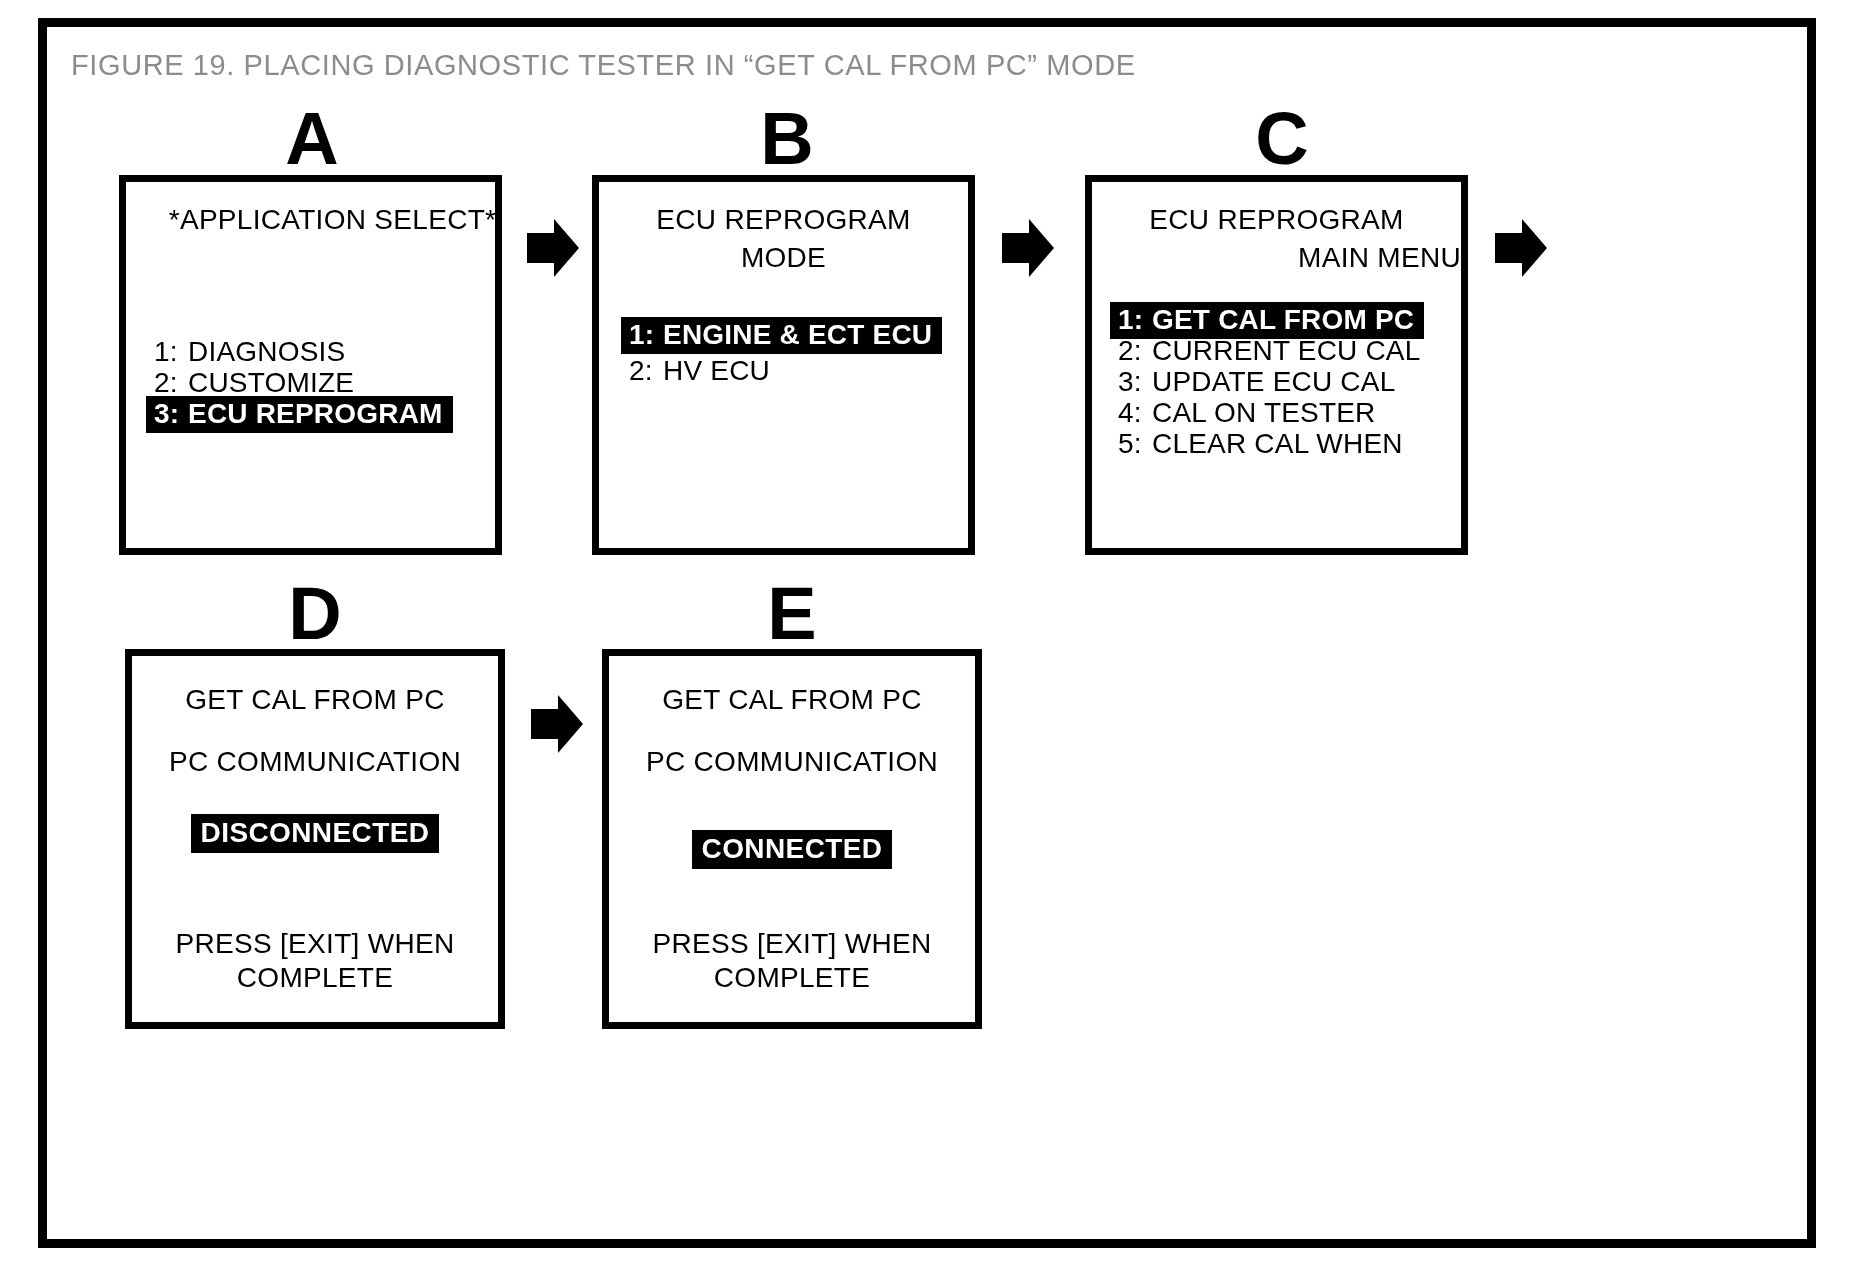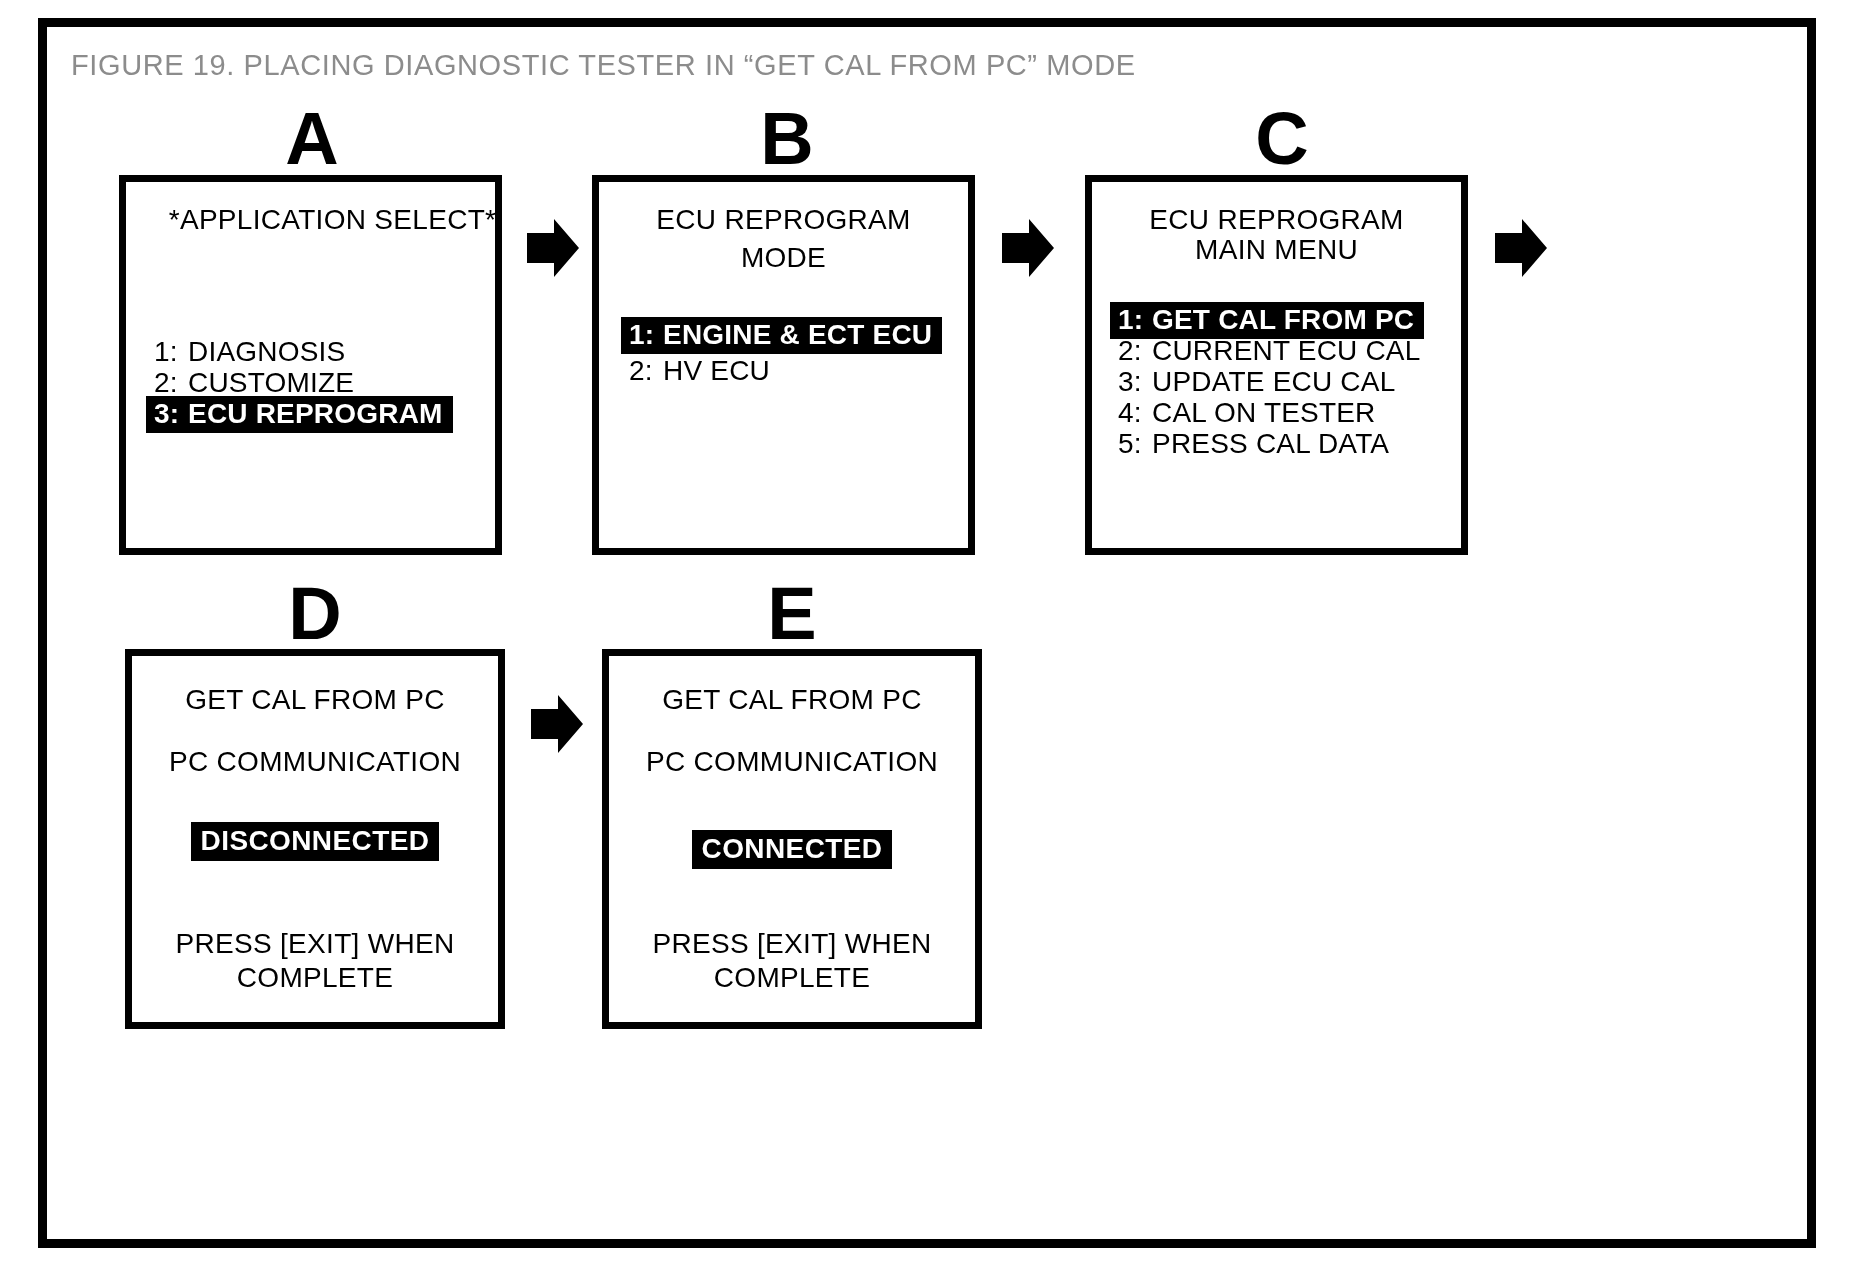--- a/index.html
+++ b/index.html
@@ -178,54 +178,54 @@
     <svg width="52" height="58" viewBox="0 0 52 58">
       <polygon points="0,14 27,14 27,0 52,29 27,58 27,44 0,44" fill="#000000"></polygon>
     </svg>
   </div>
 
   <div class="panel-letter" style="left:1195px; top:75px;">C</div>
 
   <div class="screen" style="left:1038px; top:148px; width:383px; height:380px;">
     <div class="screen-inner">
       <div class="scr-line" style="top:22px;">ECU REPROGRAM</div>
-      <div class="scr-line" style="top:52px;">MAIN MENU</div>
+      <div class="scr-line" style="top:60px;text-align:right;">MAIN MENU</div>
       <div class="menu-list" style="top:120px; padding-left:18px;">
         <div class="menu-row" style="height:31px;">
           <span class="hl"><span class="num">1:</span><span>GET CAL FROM PC</span></span>
         </div>
         <div class="menu-row">
           <span class="plain"><span class="num">2:</span><span>CURRENT ECU CAL</span></span>
         </div>
         <div class="menu-row">
           <span class="plain"><span class="num">3:</span><span>UPDATE ECU CAL</span></span>
         </div>
         <div class="menu-row">
           <span class="plain"><span class="num">4:</span><span>CAL ON TESTER</span></span>
         </div>
         <div class="menu-row">
-          <span class="plain"><span class="num">5:</span><span>PRESS CAL DATA</span></span>
+          <span class="plain"><span class="num">5:</span><span>CLEAR CAL WHEN</span></span>
         </div>
       </div>
     </div>
   </div>
 
   <div class="arrow" style="left:1448px; top:192px;">
     <svg width="52" height="58" viewBox="0 0 52 58">
       <polygon points="0,14 27,14 27,0 52,29 27,58 27,44 0,44" fill="#000000"></polygon>
     </svg>
   </div>
 
   <div class="panel-letter" style="left:228px; top:550px;">D</div>
 
   <div class="screen" style="left:78px; top:622px; width:380px; height:380px;">
     <div class="screen-inner">
       <div class="scr-line" style="top:28px;">GET CAL FROM PC</div>
       <div class="scr-line" style="top:90px;">PC COMMUNICATION</div>
-      <div class="scr-line" style="top:166px;">
+      <div class="scr-line" style="top:158px;">
         <span class="status-hl">DISCONNECTED</span>
       </div>
       <div class="scr-line" style="top:272px;">PRESS [EXIT] WHEN</div>
       <div class="scr-line" style="top:306px;">COMPLETE</div>
     </div>
   </div>
 
   <div class="arrow" style="left:484px; top:668px;">
     <svg width="52" height="58" viewBox="0 0 52 58">
       <polygon points="0,14 27,14 27,0 52,29 27,58 27,44 0,44" fill="#000000"></polygon>

